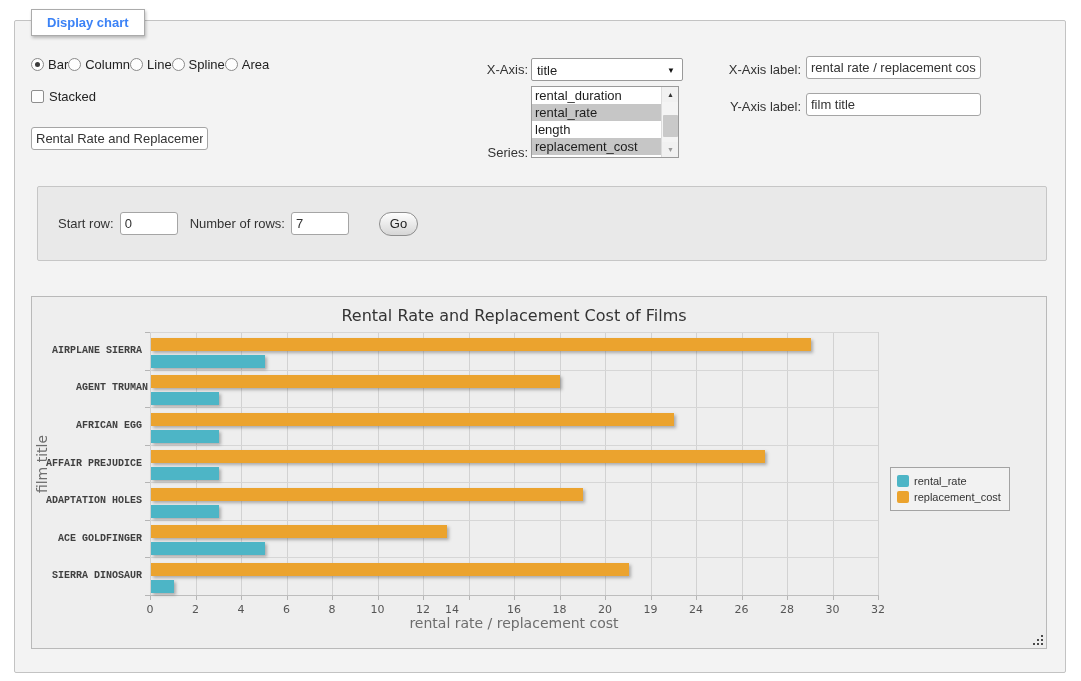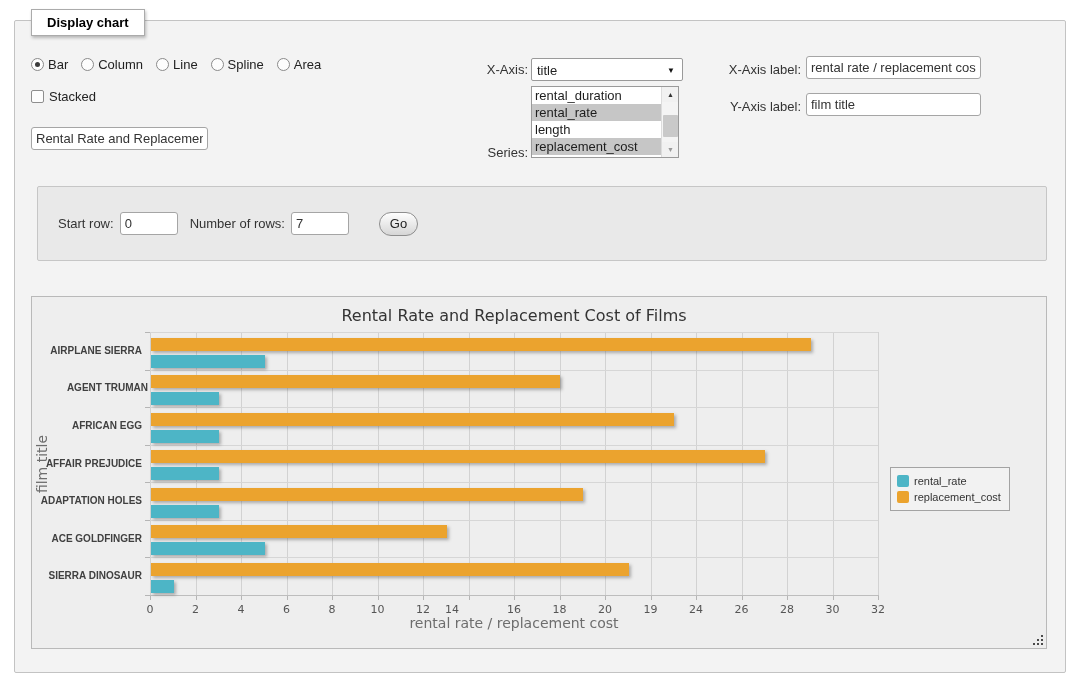--- a/index.html
+++ b/index.html
@@ -3,28 +3,28 @@
 <meta charset="utf-8">
 <style>
   * { margin:0; padding:0; box-sizing:border-box; }
   html,body { width:1081px; height:681px; background:#ffffff; font-family:"Liberation Sans", sans-serif; overflow:hidden; }
   .page { position:relative; width:1081px; height:681px; }
 
   
   .fieldset { position:absolute; left:14px; top:20px; width:1052px; height:653px;
     border:1px solid #c3c3c3; background:#f3f3f3; border-radius:2px; }
   .legend-box { position:absolute; left:16px; top:-12px; background:#ffffff; border:1px solid #ababab;
-    padding:5px 15px; font-size:13px; font-weight:bold; color:#000000;
+    padding:5px 15px; font-size:13px; font-weight:bold; color:#3b82f6;
     box-shadow:1px 2px 3px rgba(0,0,0,0.25); z-index:5; }
 
   
   .form-label { position:absolute; font-size:13px; color:#333; }
   .right-align { text-align:right; }
 
-  .radio-row { position:absolute; left:16px; top:36px; display:flex; align-items:center; gap:13px; }
+  .radio-row { position:absolute; left:16px; top:36px; display:flex; align-items:center; }
   .radio-item { display:flex; align-items:center; gap:4px; font-size:13px; color:#222; cursor:default; }
   .radio { width:13px; height:13px; border-radius:50%; border:1px solid #8a8a8a; background:#fdfdfd; position:relative; }
   .radio.checked::after { content:""; position:absolute; left:3px; top:3px; width:5px; height:5px; border-radius:50%; background:#3b3b3b; }
 
   .stacked-row { position:absolute; left:16px; top:68px; display:flex; align-items:center; gap:5px; font-size:13px; color:#222; }
   .checkbox { width:13px; height:13px; border:1px solid #8e8e8e; background:#fdfdfd; border-radius:2px; }
 
   input.text-field { position:absolute; height:23px; border:1px solid #a5a5a5; border-radius:3px;
     font-family:"Liberation Sans", sans-serif; font-size:13px; color:#333; padding:2px 4px; background:#fff; outline:none; }
 
@@ -53,21 +53,21 @@
   
   .chart-box { position:absolute; left:16px; top:275px; width:1016px; height:353px; background:#eeeeee;
     border:1px solid #b9b9b9; font-family:"DejaVu Sans", sans-serif; }
   .chart-title { position:absolute; left:118px; top:9px; width:728px; text-align:center; font-size:16px; color:#333333; }
   .gridline-v { position:absolute; width:1px; background:#d2d2d2; }
   .gridline-h { position:absolute; height:1px; background:#d6d6d6; }
   .axis-line-x { position:absolute; height:1px; background:#bdbdbd; }
   .tick-x { position:absolute; width:1px; height:5px; background:#b5b5b5; }
   .tick-y { position:absolute; width:5px; height:1px; background:#b5b5b5; }
   .bar { position:absolute; height:13px; box-shadow:2px 2px 3px rgba(90,90,90,0.45); }
-  .cat-label { position:absolute; font-family:Liberation Sans, sans-serif; font-size:10px; font-weight:bold; color:#404040; text-align:right; width:105px; }
+  .cat-label { position:absolute; font-family:Liberation Mono, monospace; font-size:10px; font-weight:bold; color:#404040; text-align:right; width:105px; }
   .xtick-label { position:absolute; font-size:11px; color:#555; width:40px; text-align:center; }
   .x-axis-title { position:absolute; left:118px; top:318px; width:728px; text-align:center; font-size:14px; color:#6d6d6d; }
   .y-axis-title { position:absolute; left:-70px; top:159px; width:160px; text-align:center; font-size:14px; color:#6d6d6d;
     transform:rotate(-90deg); }
   .chart-legend { position:absolute; left:858px; top:170px; background:#f2f2f2; border:1px solid #a3a3a3; padding:5px 8px 5px 6px; }
   .legend-item { display:flex; align-items:center; gap:5px; height:16px; }
   .legend-swatch { width:12px; height:12px; border-radius:2px; }
   .legend-label { font-family:"Liberation Sans", sans-serif; font-size:11px; color:#333; white-space:nowrap; }
   .resize-grip { position:absolute; right:2px; bottom:2px; width:12px; height:12px; }
 </style>

